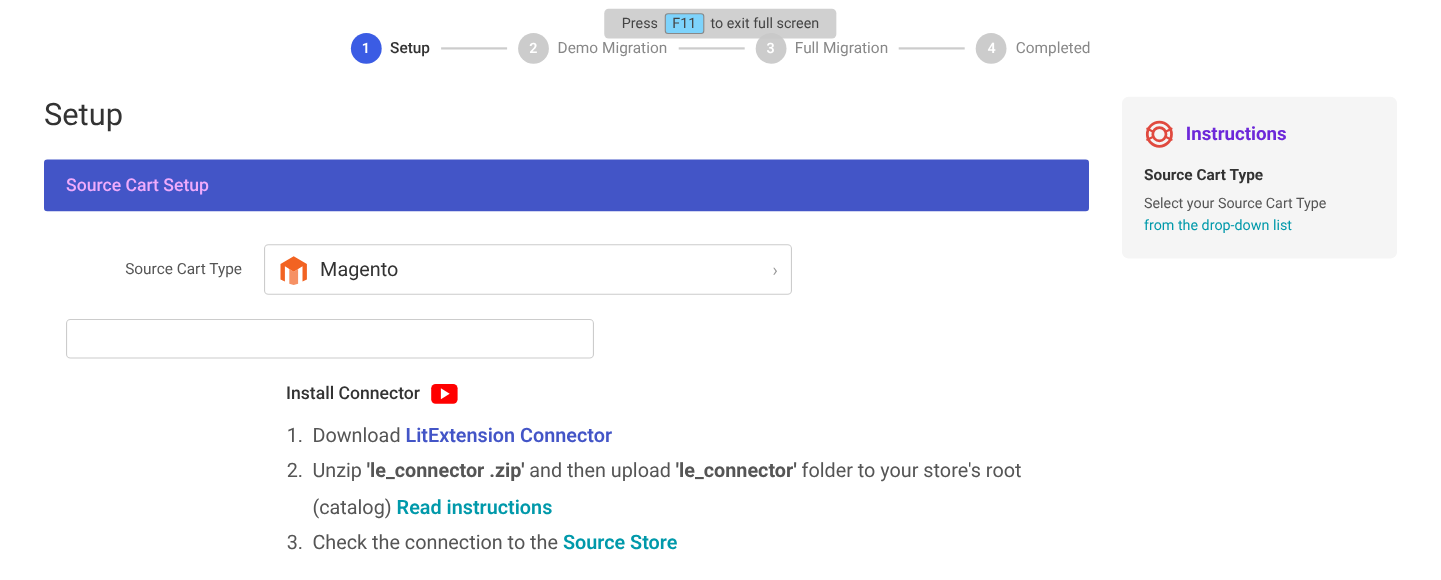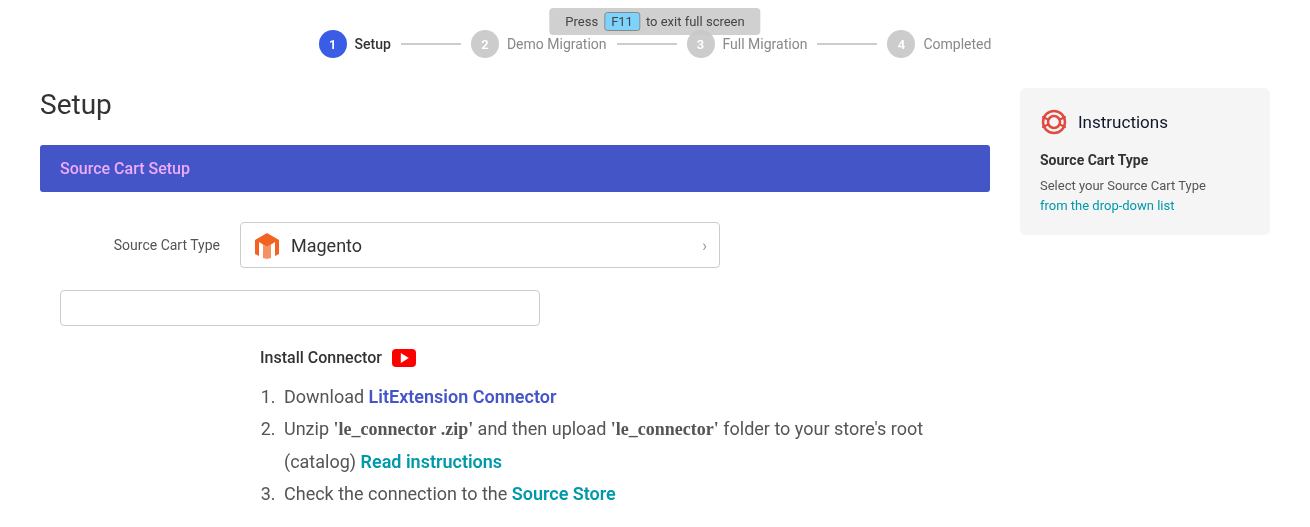--- a/index.html
+++ b/index.html
@@ -216,21 +216,20 @@
     .instructions-list li {
       padding-left: 4px;
     }
     .link-blue {
       color: #4355c7;
       text-decoration: none;
       font-weight: 600;
     }
     .text-bold {
       font-weight: 700;
-      font-family: Liberation Serif, serif;
     }
     .link-teal {
       color: #0099aa;
       text-decoration: none;
       font-weight: 600;
     }
 
     
     .right-panel {
       width: 250px;
@@ -247,22 +246,22 @@
       gap: 10px;
       margin-bottom: 16px;
     }
     .instructions-icon {
       width: 28px;
       height: 28px;
       flex-shrink: 0;
     }
     .instructions-title {
       font-size: 17px;
-      font-weight: 400;
-      color: #0f172a;
+      font-weight: 700;
+      color: #6d28d9;
     }
     .instructions-subtitle {
       font-size: 14px;
       font-weight: 700;
       color: #333;
       margin-bottom: 8px;
     }
     .instructions-text {
       font-size: 13px;
       color: #555;

